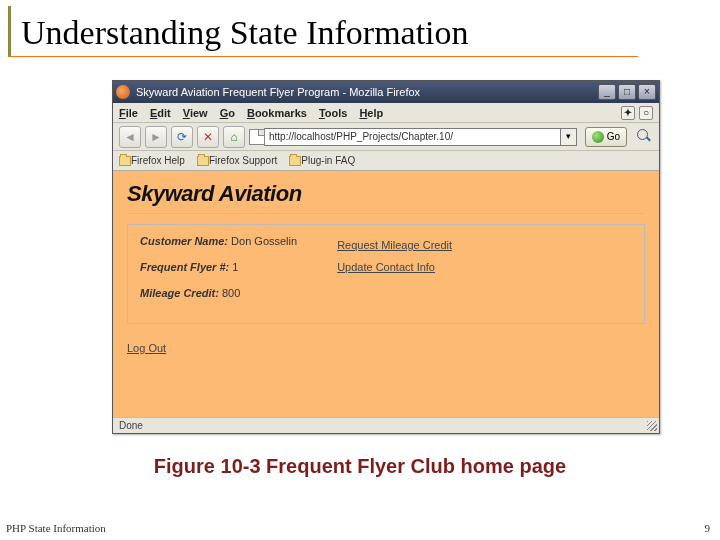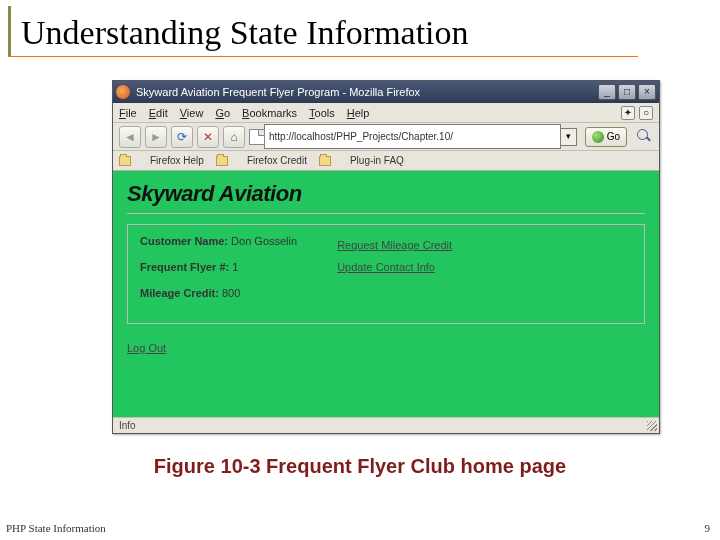--- a/index.html
+++ b/index.html
@@ -61,20 +61,21 @@
   .menubar {
     height: 20px;
     background: #e8e6dc;
     display: flex;
     align-items: center;
     gap: 12px;
     padding: 0 6px;
     border-bottom: 1px solid #c0c0b0;
     font-size: 11px;
     color: #222;
+    font-weight: bold;
   }
   .menubar span u { text-decoration: underline; }
   .menubar-right { margin-left: auto; display: flex; gap: 4px; }
   .menubar-right .micon {
     width: 14px; height: 14px; border: 1px solid #888; border-radius: 2px;
     background: #f2f2ea; font-size: 10px; text-align: center; line-height: 12px;
   }
   .toolbar {
     height: 28px;
     background: #e8e6dc;
@@ -96,21 +97,21 @@
   .url-wrap { flex: 1; display: flex; align-items: center; }
   .url-paper {
     width: 16px; height: 16px; border: 1px solid #888;
     background: #fff; margin-right: -1px; position: relative;
   }
   .url-paper::after {
     content:""; position:absolute; top:0; right:0; width:5px; height:5px;
     background:#e8e6dc; border-left:1px solid #888; border-bottom:1px solid #888;
   }
   .url-bar {
-    flex: 1; height: 25px;
+    flex: 1; height: 18px;
     border: 1px solid #7a7a7a;
     background: #fff;
     font-size: 10px;
     color: #333;
     padding: 1px 4px;
     display: flex; align-items: center;
   }
   .url-dd {
     width: 16px; height: 18px;
     border: 1px solid #7a7a7a;
@@ -150,35 +151,35 @@
     height: 20px;
     background: #e8e6dc;
     display: flex;
     align-items: center;
     gap: 12px;
     padding: 0 6px;
     border-bottom: 1px solid #b0b0a0;
     font-size: 10px;
     color: #333;
   }
-  .bm-item { display: flex; align-items: center; gap: 19px; }
+  .bm-item { display: flex; align-items: center; gap: 0; }
   .bm-ico {
     width: 12px; height: 10px;
     border: 1px solid #c09a40;
     background: #f2d88a;
     position: relative;
   }
   .bm-ico::before {
     content:""; position:absolute; top:-3px; left:0; width:5px; height:2px;
     background:#f2d88a; border:1px solid #c09a40; border-bottom:none;
   }
   .content {
     position: absolute;
     top: 90px; left: 0; right: 0; bottom: 16px;
-    background: #22c55e;
+    background: #fdba74;
     padding: 10px 14px;
     overflow: hidden;
   }
   .content h1 {
     font-family: Arial, sans-serif;
     font-size: 22px;
     font-weight: bold;
     font-style: italic;
     color: #111;
     letter-spacing: -0.5px;
@@ -190,21 +191,21 @@
   }
   .info-box {
     border: 1px solid #bbb;
     padding: 10px 12px;
     display: flex;
     gap: 40px;
     margin-bottom: 18px;
   }
   .info-left { font-size: 11px; color: #333; }
   .info-left p { margin: 0 0 14px 0; }
-  .info-left b { font-weight: bold; }
+  .info-left b { font-weight: bold; font-style: italic; }
   .info-right { padding-top: 4px; }
   .info-right a {
     display: block; font-size: 11px; color: #444;
     text-decoration: underline; margin-bottom: 10px;
     cursor: pointer;
   }
   .logout {
     font-size: 11px; color: #444; text-decoration: underline;
     cursor: pointer;
   }
@@ -295,21 +296,21 @@
     <div class="mglass"></div>
   </div>
 
   <div class="bookmarkbar">
     <div class="bm-item">
       <div class="bm-ico"></div>
       <span>Firefox Help</span>
     </div>
     <div class="bm-item">
       <div class="bm-ico"></div>
-      <span>Firefox Credit</span>
+      <span>Firefox Support</span>
     </div>
     <div class="bm-item">
       <div class="bm-ico"></div>
       <span>Plug-in FAQ</span>
     </div>
   </div>
 
   <div class="content">
     <h1>Skyward Aviation</h1>
     <hr class="rule">
@@ -323,20 +324,20 @@
       <div class="info-right">
         <a>Request Mileage Credit</a>
         <a>Update Contact Info</a>
       </div>
     </div>
 
     <a class="logout">Log Out</a>
   </div>
 
   <div class="statusbar">
-    <span>Info</span>
+    <span>Done</span>
     <div class="grip"></div>
   </div>
 </div>
 
 <div class="caption">Figure 10-3 Frequent Flyer Club home page</div>
 <div class="footer-left">PHP State Information</div>
 <div class="footer-right">9</div>
 
 </body></html>

